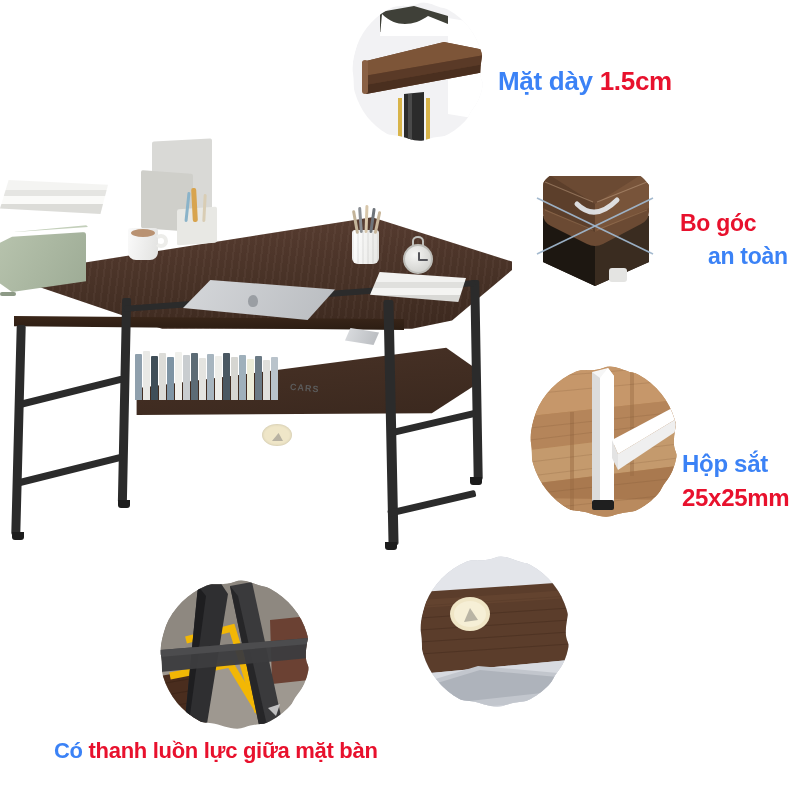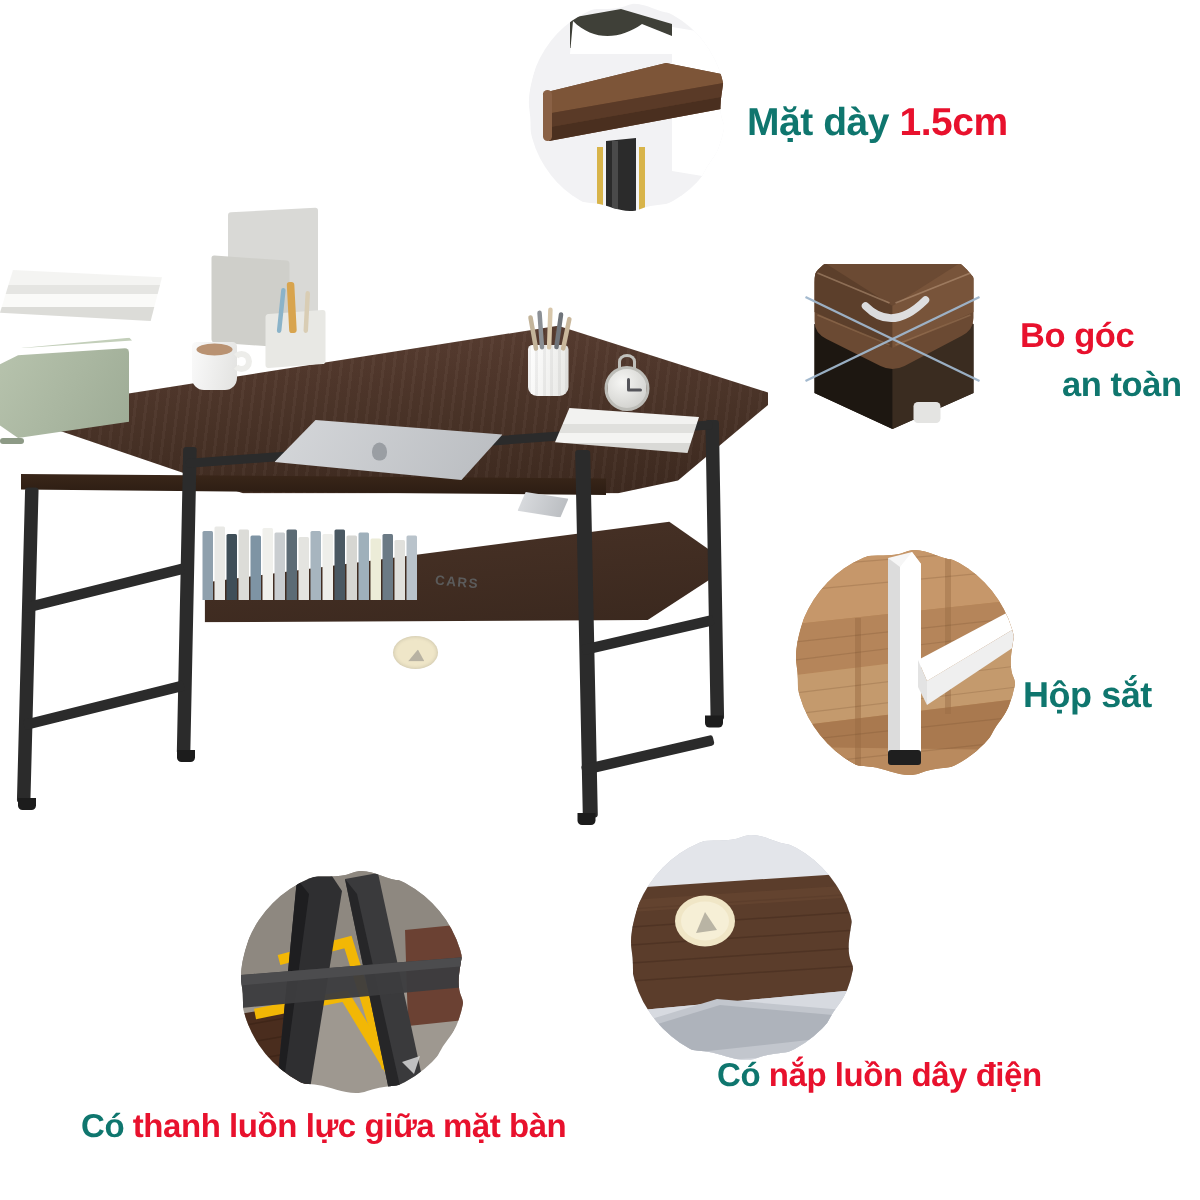--- a/index.html
+++ b/index.html
@@ -13,21 +13,21 @@
   .stage { position:absolute; inset:0; }
 
   
   .callout-text {
     position:absolute;
     font-weight:bold;
     letter-spacing:-0.3px;
     white-space:nowrap;
     line-height:1.18;
   }
-  .t-dark { color:#0f766e; }
+  .t-dark { color:#3b82f6; }
   .t-red  { color:#e8112d; }
 
   
   .badge {
     position:absolute;
     border-radius:50%;
     overflow:hidden;
     background:#ffffff;
   }
   .badge .clipbox {
@@ -293,20 +293,21 @@
         <rect x="62" y="134" width="22" height="10" rx="2" fill="#1f1f1f"></rect>
 
         <path d="M82,74 L146,40 L148,52 L88,88 Z" fill="#ffffff"></path>
         <path d="M82,74 L88,88 L88,104 L82,92 Z" fill="#e3e3e3"></path>
         <path d="M88,88 L148,52 L148,64 L88,104 Z" fill="#efefef"></path>
       </svg>
     </div>
   </div>
   <div class="callout-text" style="left:682px; top:450px; font-size:24px;">
     <div class="t-dark">Hộp sắt</div>
+    <div class="t-red" style="margin-top:6px;">25x25mm</div>
   </div>
 
   <div class="badge" style="left:420px; top:556px; width:150px; height:152px;">
     <div class="clipbox" style="clip-path:url(#scallop);">
       <svg viewBox="0 0 150 152" width="150" height="152" preserveAspectRatio="none">
         <rect x="0" y="0" width="150" height="152" fill="#c9ccd4"></rect>
         <path d="M0,0 L150,0 L150,34 L0,42 Z" fill="#e3e5ea"></path>
         <path d="M0,36 L150,26 L150,104 L0,118 Z" fill="#5b3d2b"></path>
         <g opacity=".35" stroke="#3a2417" stroke-width="1">
           <path d="M0,50 L150,40 M0,62 L150,52 M0,74 L150,64 M0,86 L150,76 M0,98 L150,88"></path>
@@ -314,24 +315,20 @@
         <path d="M0,44 L150,34 L150,42 L0,52 Z" fill="#6b4a33" opacity=".5"></path>
         <ellipse cx="50" cy="58" rx="20" ry="17" fill="#f0e6c6"></ellipse>
         <ellipse cx="50" cy="58" rx="16" ry="13" fill="#f6efd6"></ellipse>
         <path d="M44,66 L58,64 L50,52 Z" fill="#b9b4a4"></path>
         <path d="M0,118 L150,104 L150,152 L0,152 Z" fill="#d7dae0"></path>
         <path d="M12,124 L58,110 L150,118 L150,146 L34,152 Z" fill="#c2c6cd"></path>
         <path d="M14,128 L60,114 L150,122 L150,134 L40,146 Z" fill="#aeb3bb"></path>
       </svg>
     </div>
   </div>
-  <div class="callout-text" style="left:478px; top:704px; font-size:22px;">
-    <span class="t-dark">Có</span>
-    <span class="t-red">nắp luồn dây điện</span>
-  </div>
 
   <div class="badge" style="left:160px; top:580px; width:150px; height:150px;">
     <div class="clipbox" style="clip-path:url(#scallop);">
       <svg viewBox="0 0 150 150" width="150" height="150" preserveAspectRatio="none">
         <rect x="0" y="0" width="150" height="150" fill="#9e9890"></rect>
         <path d="M0,0 L150,0 L150,60 L0,70 Z" fill="#8e8880"></path>
         <path d="M110,40 L150,36 L150,100 L112,104 Z" fill="#6b4133"></path>
         <path d="M0,96 L46,88 L46,150 L0,150 Z" fill="#4a2d1e"></path>
         <g opacity=".35" stroke="#2e1b10" stroke-width="1">
           <path d="M0,104 L46,96 M0,116 L46,108 M0,128 L46,120"></path>

